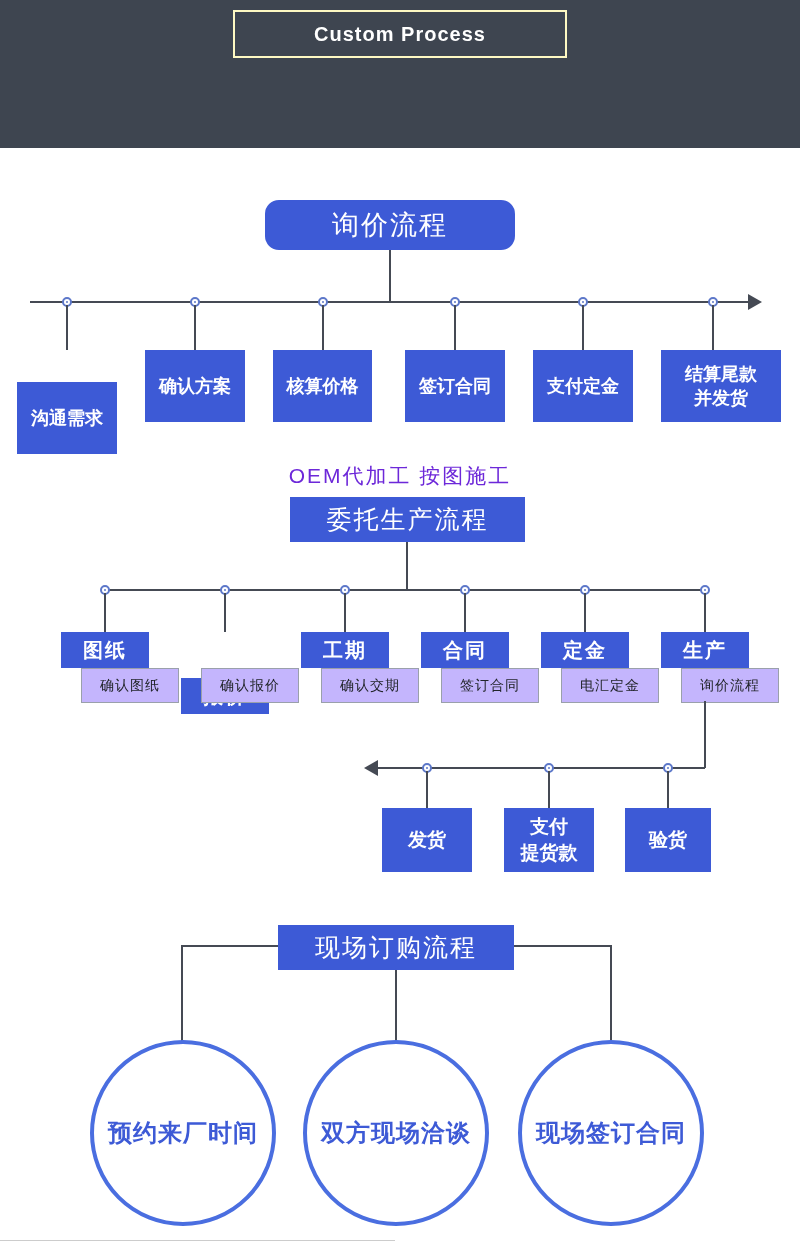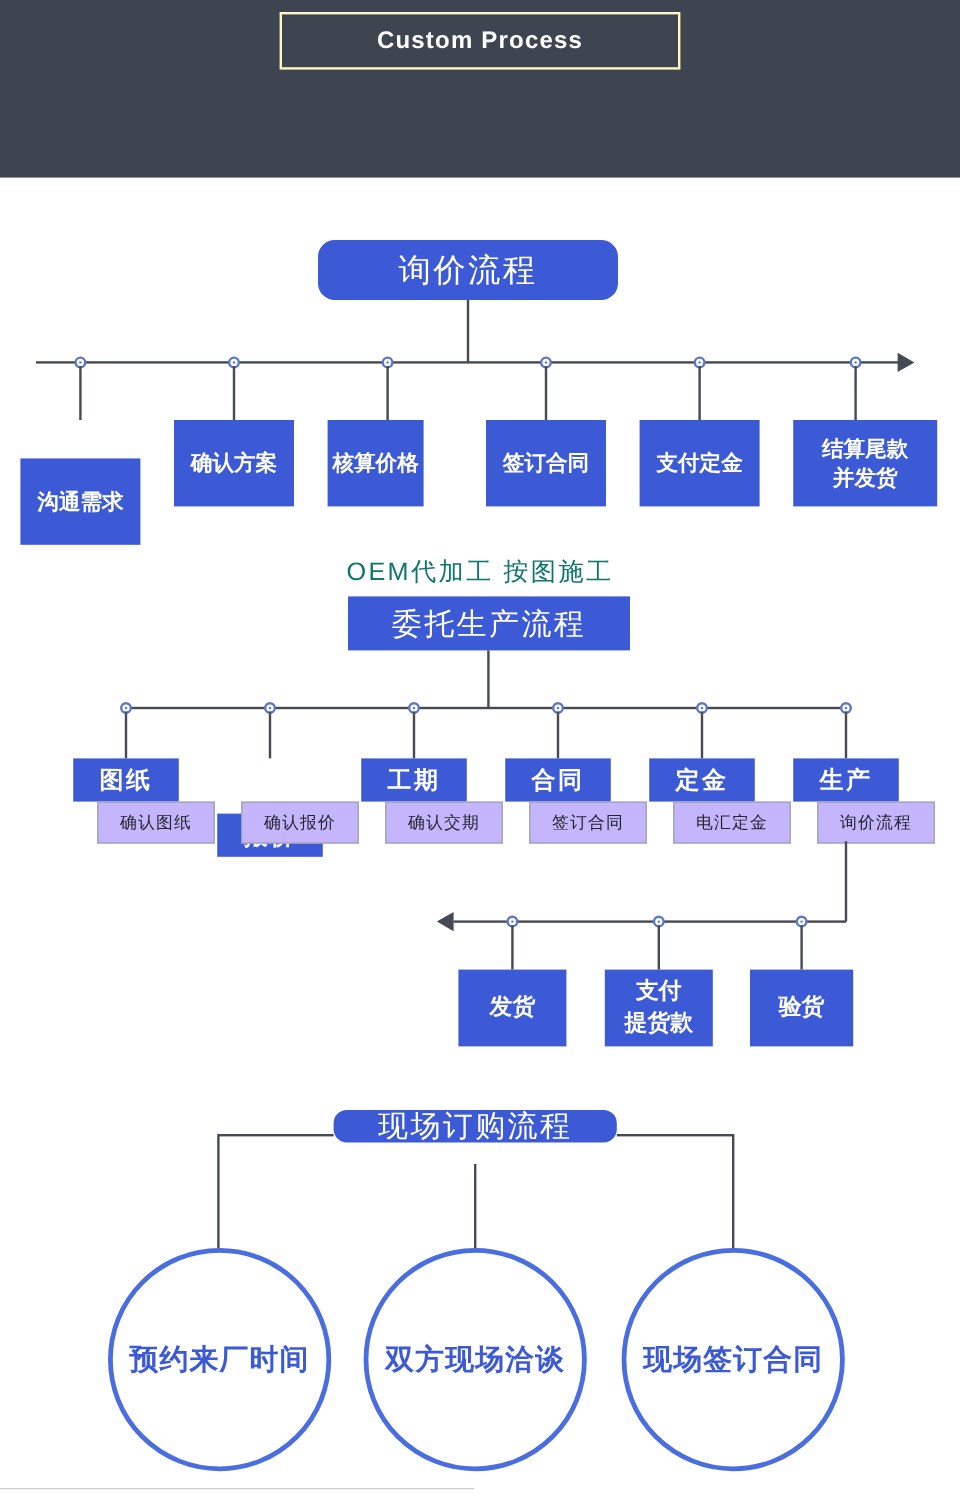--- a/index.html
+++ b/index.html
@@ -46,21 +46,21 @@
   .arrow-right{
     position:absolute;width:0;height:0;
     border-top:8px solid transparent;border-bottom:8px solid transparent;border-left:14px solid #454a54;
   }
   .arrow-left{
     position:absolute;width:0;height:0;
     border-top:8px solid transparent;border-bottom:8px solid transparent;border-right:14px solid #454a54;
   }
   .oem-note{
     position:absolute;left:0;top:462;width:800px;text-align:center;
-    color:#0f766e;font-size:21px;font-weight:500;letter-spacing:2px;
+    color:#6d28d9;font-size:21px;font-weight:500;letter-spacing:2px;
   }
   .big-circle{
     position:absolute;width:186px;height:186px;border-radius:50%;box-sizing:border-box;
     background:#ffffff;border:4px solid #4a6ee0;
     display:flex;align-items:center;justify-content:center;text-align:center;
     color:#3d5ad6;font-size:24px;font-weight:700;letter-spacing:1px;
   }
   .bottom-artifact{position:absolute;background:#cccccc;}
 </style>
 </head>
@@ -90,21 +90,21 @@
 
     <div class="vline" style="left:66px;top:305px;width:2px;height:45px;"></div>
     <div class="vline" style="left:194px;top:305px;width:2px;height:45px;"></div>
     <div class="vline" style="left:322px;top:305px;width:2px;height:45px;"></div>
     <div class="vline" style="left:454px;top:305px;width:2px;height:45px;"></div>
     <div class="vline" style="left:582px;top:305px;width:2px;height:45px;"></div>
     <div class="vline" style="left:712px;top:305px;width:2px;height:45px;"></div>
 
     <div class="blue-box step-box" style="left:17px;top:350px;width:100px;height:72px;margin-top:32px;">沟通需求</div>
     <div class="blue-box step-box" style="left:145px;top:350px;width:100px;height:72px;text-align:right;">确认方案</div>
-    <div class="blue-box step-box" style="left:273px;top:350px;width:80px;height:72px;">核算价格</div>
+    <div class="blue-box step-box" style="left:273px;top:350px;width:99px;height:72px;">核算价格</div>
     <div class="blue-box step-box" style="left:405px;top:350px;width:100px;height:72px;">签订合同</div>
     <div class="blue-box step-box" style="left:533px;top:350px;width:100px;height:72px;">支付定金</div>
     <div class="blue-box step-box" style="left:661px;top:350px;width:120px;height:72px;">结算尾款
 并发货</div>
   </section>
 
   <section>
     <div class="oem-note" style="left:0;top:462px;position:absolute;">OEM代加工 按图施工</div>
 
     <div class="blue-box" style="left:290px;top:497px;width:235px;height:45px;font-size:25px;font-weight:500;letter-spacing:2px;">委托生产流程</div>
@@ -152,21 +152,21 @@
     <div class="vline" style="left:548px;top:771px;width:2px;height:37px;"></div>
     <div class="vline" style="left:667px;top:771px;width:2px;height:37px;"></div>
 
     <div class="blue-box step-box" style="left:382px;top:808px;width:90px;height:64px;font-size:19px;">发货</div>
     <div class="blue-box step-box" style="left:504px;top:808px;width:90px;height:64px;font-size:19px;">支付
 提货款</div>
     <div class="blue-box step-box" style="left:625px;top:808px;width:86px;height:64px;font-size:19px;">验货</div>
   </section>
 
   <section>
-    <div class="blue-box" style="left:278px;top:925px;width:236px;height:27px;font-size:25px;font-weight:500;letter-spacing:2px;border-radius:11px;">现场订购流程</div>
+    <div class="blue-box" style="left:278px;top:925px;width:236px;height:45px;font-size:25px;font-weight:500;letter-spacing:2px;">现场订购流程</div>
 
     <div class="hline" style="left:182px;top:945px;width:96px;height:2px;"></div>
     <div class="vline" style="left:181px;top:945px;width:2px;height:96px;"></div>
     <div class="hline" style="left:514px;top:945px;width:97px;height:2px;"></div>
     <div class="vline" style="left:610px;top:945px;width:2px;height:96px;"></div>
     <div class="vline" style="left:395px;top:970px;width:2px;height:71px;"></div>
 
     <div class="big-circle" style="left:90px;top:1040px;">预约来厂时间</div>
     <div class="big-circle" style="left:303px;top:1040px;">双方现场洽谈</div>
     <div class="big-circle" style="left:518px;top:1040px;">现场签订合同</div>

